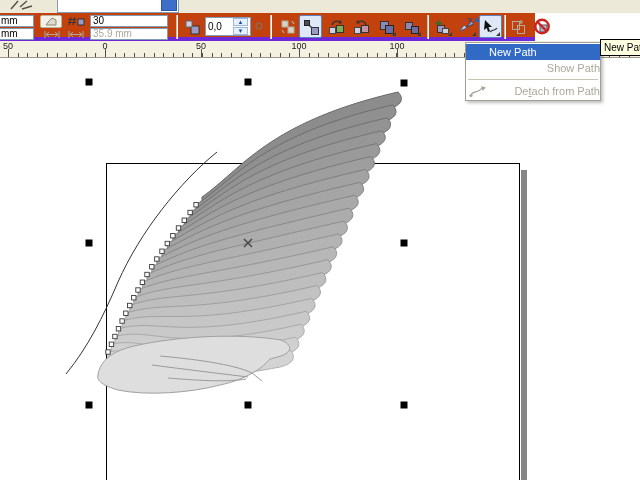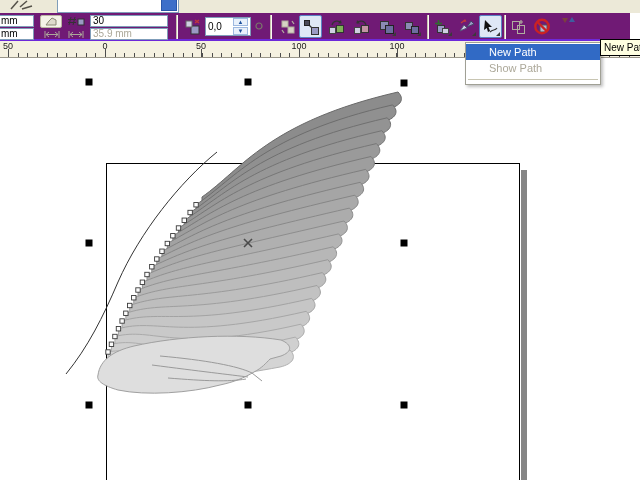--- a/index.html
+++ b/index.html
@@ -9,22 +9,22 @@
 
   
   .topbar { position:absolute; left:0; top:0; width:640px; height:13px; background:#ece9d8; }
   .topbar .combo { position:absolute; left:57px; top:-6px; width:122px; height:19px;
     background:#fff; border:1px solid #7f9db9; }
   .topbar .combo-btn { position:absolute; right:1px; top:1px; width:16px; height:15px;
     background:#3d6fc9; border:1px solid #2a56a8; }
   .topbar .part-icon { position:absolute; left:8px; top:0; }
 
   
-  .propbar { position:absolute; left:0; top:13px; width:630px; height:28px; background:#701a75;
-    border-bottom:2px solid #6d28d9; font-size:10px; }
+  .propbar { position:absolute; left:0; top:13px; width:535px; height:28px; background:#c2410c;
+    border-bottom:4px solid #6d28d9; font-size:10px; }
   .sep { position:absolute; top:2px; width:2px; height:24px;
     border-left:1px solid #c6c2ae; border-right:1px solid #fbfaf4; }
   .fld { position:absolute; background:#fff; border:1px solid #7f9db9; font-size:10px;
     color:#000; padding:0 2px; line-height:10px; display:flex; align-items:center; }
   .fld.dis { color:#aca899; }
   .unit1 { left:-2px; top:2px; width:36px; height:12px; }
   .unit2 { left:-2px; top:15px; width:36px; height:12px; }
   .mini-btn { position:absolute; left:40px; top:2px; width:22px; height:13px;
     background:#f4f2e8; border:1px solid #b9b5a2; border-radius:2px;
     display:flex; align-items:center; justify-content:center; }
@@ -53,21 +53,21 @@
 
   
   .canvas-svg { position:absolute; left:0; top:58px; }
 
   
   .menu { position:absolute; left:465px; top:42px; width:136px; background:#ffffff;
     border:1px solid #a0a095; box-shadow:2px 2px 3px rgba(0,0,0,0.25); padding:1px 0; z-index:20; }
   .menu-item { position:relative; height:16px; display:flex; align-items:center;
     padding-left:23px; font-size:11px; color:#000; }
   .menu-item.selected { background:#316ac5; color:#fff; }
-  .menu-item.disabled { color:#aca899; }
+  .menu-item.disabled { color:#aca899;justify-content:flex-end; }
   .menu-sep { height:1px; background:#c8c5b2; margin:3px 2px; }
   .menu-item .mi-icon { position:absolute; left:3px; top:2px; }
 
   
   .tooltip { position:absolute; left:600px; top:39px; width:60px; height:17px; background:#ffffe1;
     border:1px solid #000; font-size:10px; color:#000; display:flex; align-items:center;
     padding-left:3px; white-space:nowrap; overflow:hidden; z-index:30; }
 </style>
 </head>
 <body>
@@ -432,19 +432,27 @@
     </svg>
 
   <div class="menu">
     <div class="menu-item selected">
       <span>New Path</span>
     </div>
     <div class="menu-item disabled">
       <span>Show Path</span>
     </div>
     <div class="menu-sep"></div>
+    <div class="menu-item disabled">
+      <svg class="mi-icon" width="18" height="13">
+        <path d="M1,11 C5,4 9,9 13,3" stroke="#aca899" stroke-width="1.3" fill="none"></path>
+        <circle cx="2" cy="10.5" r="1.6" fill="#aca899"></circle>
+        <path d="M12,1 L17,2.5 L13.5,6 Z" fill="#aca899"></path>
+      </svg>
+      <span><span>De</span><span style="text-decoration:underline">t</span><span>ach from Path</span></span>
+    </div>
   </div>
 
   <div class="tooltip">
     <span>New Path</span>
   </div>
 
 </div>
 
 </body></html>

